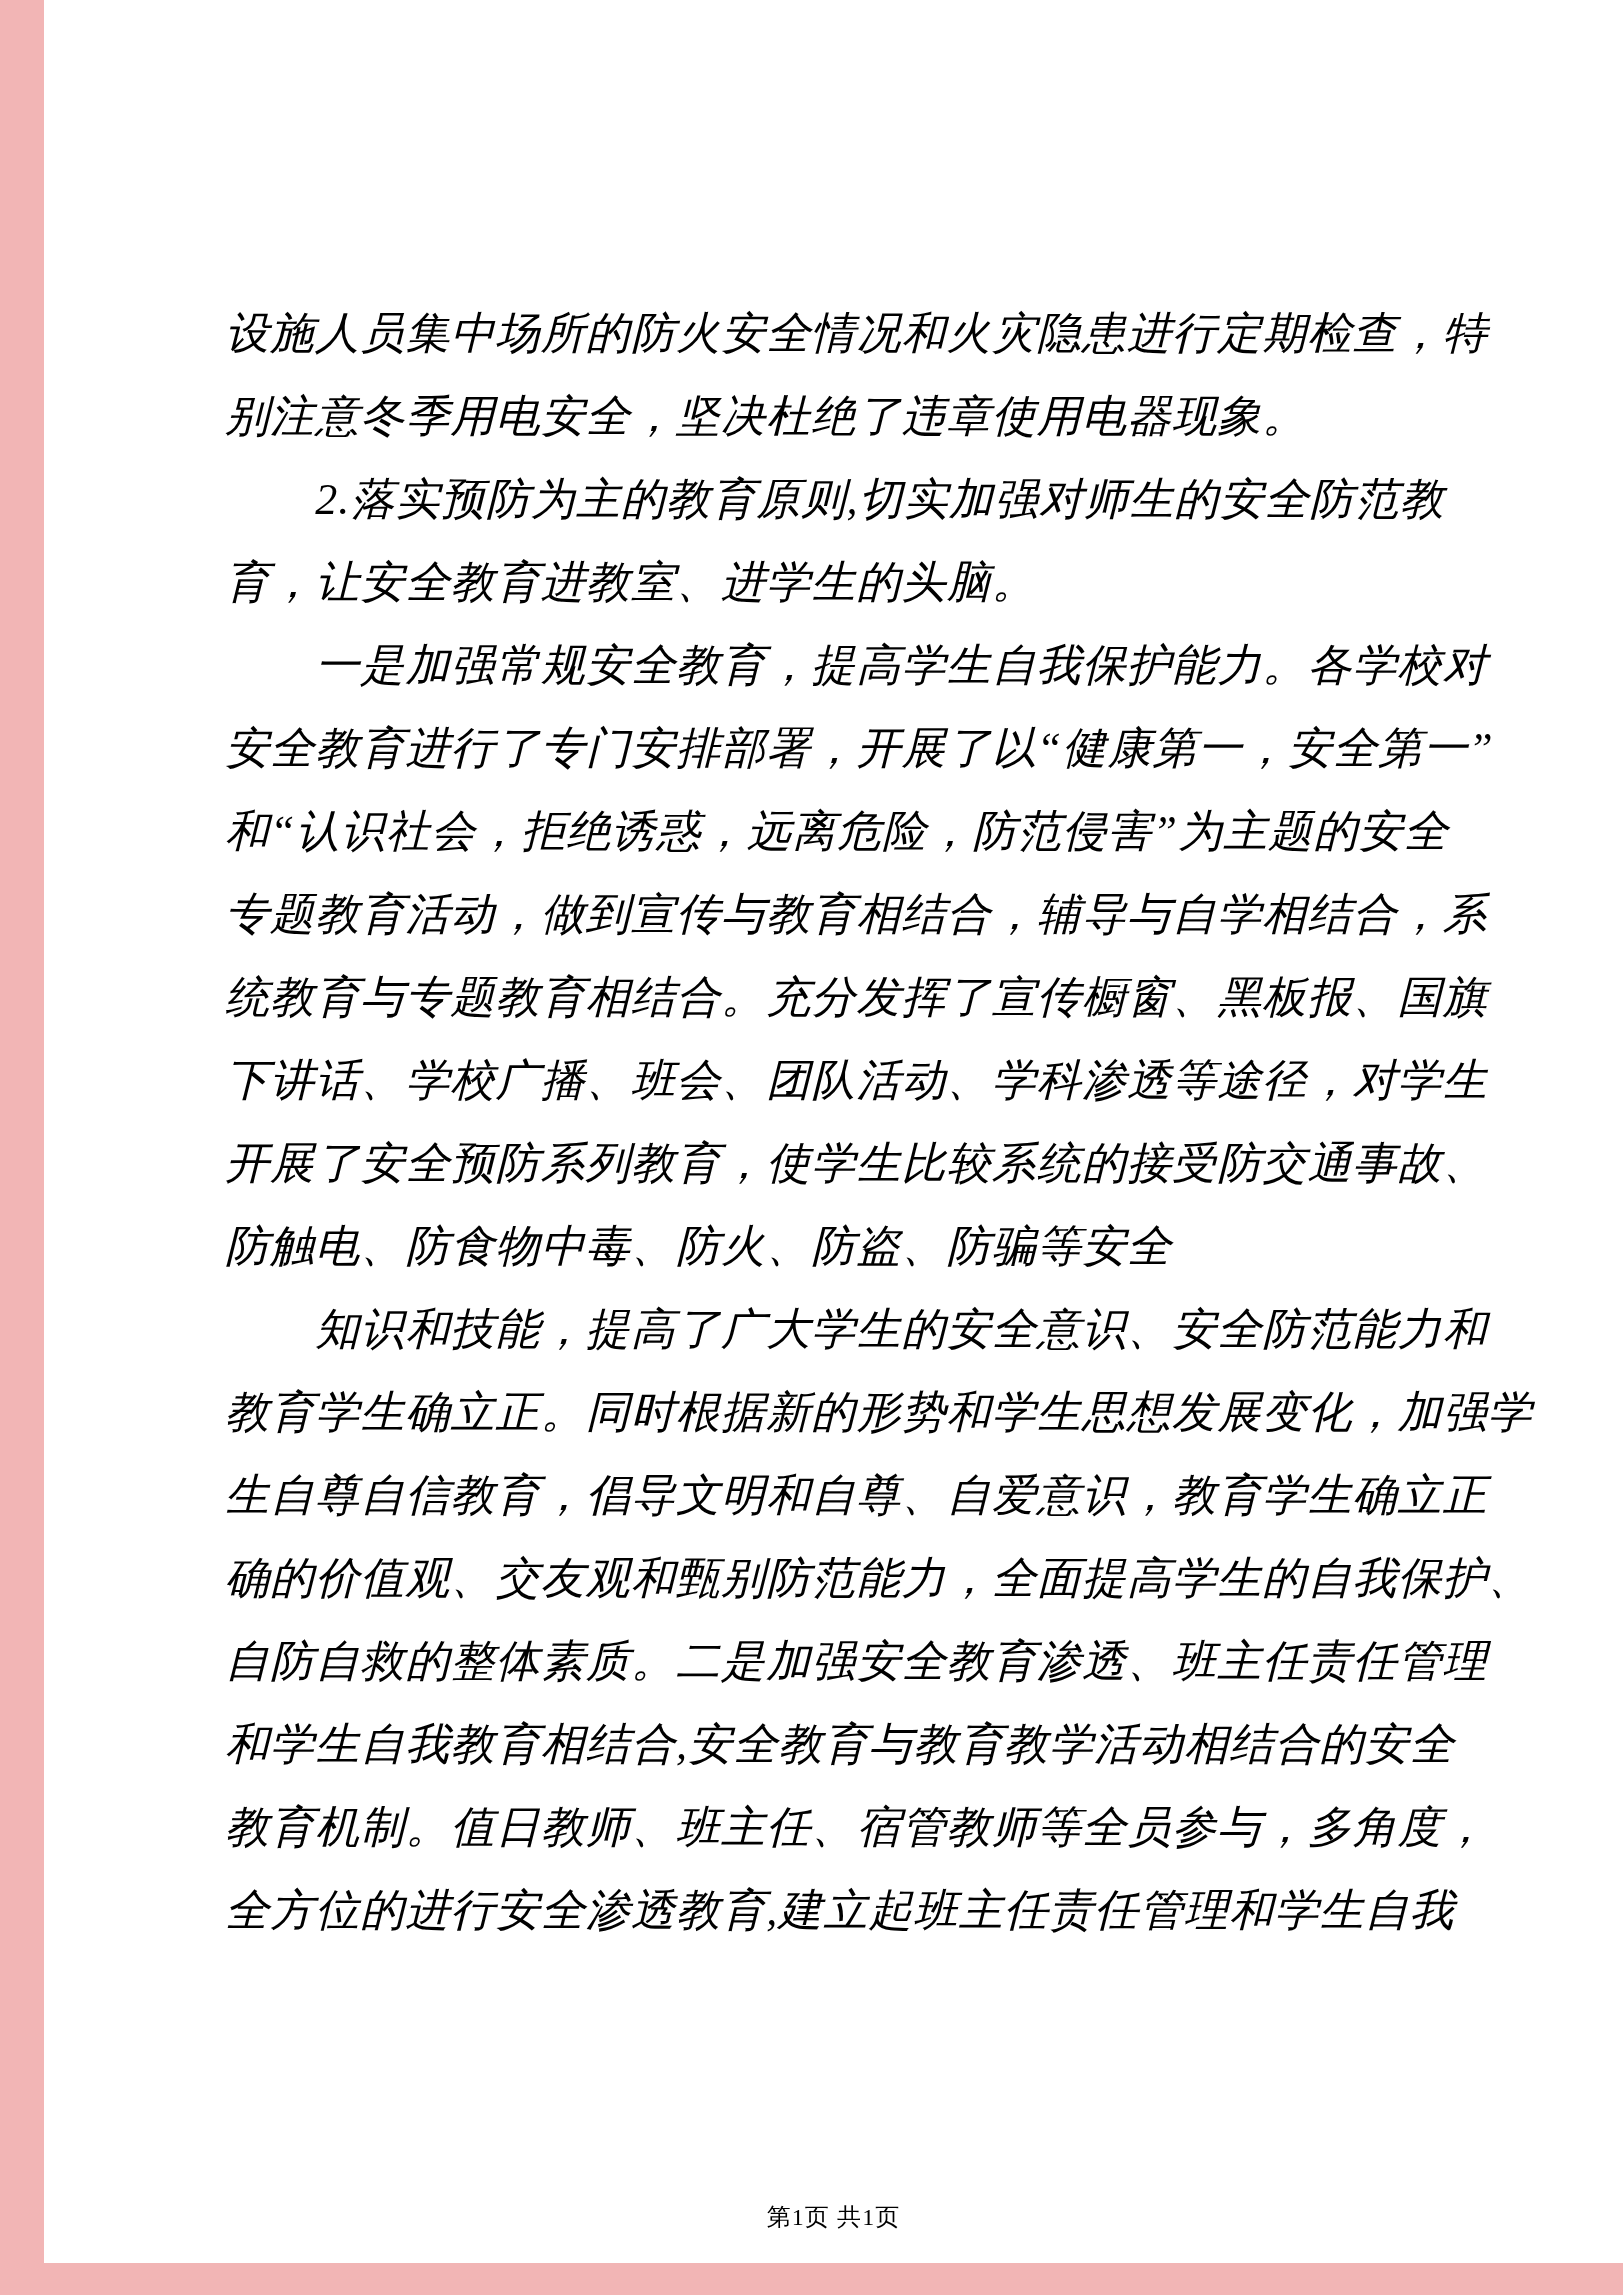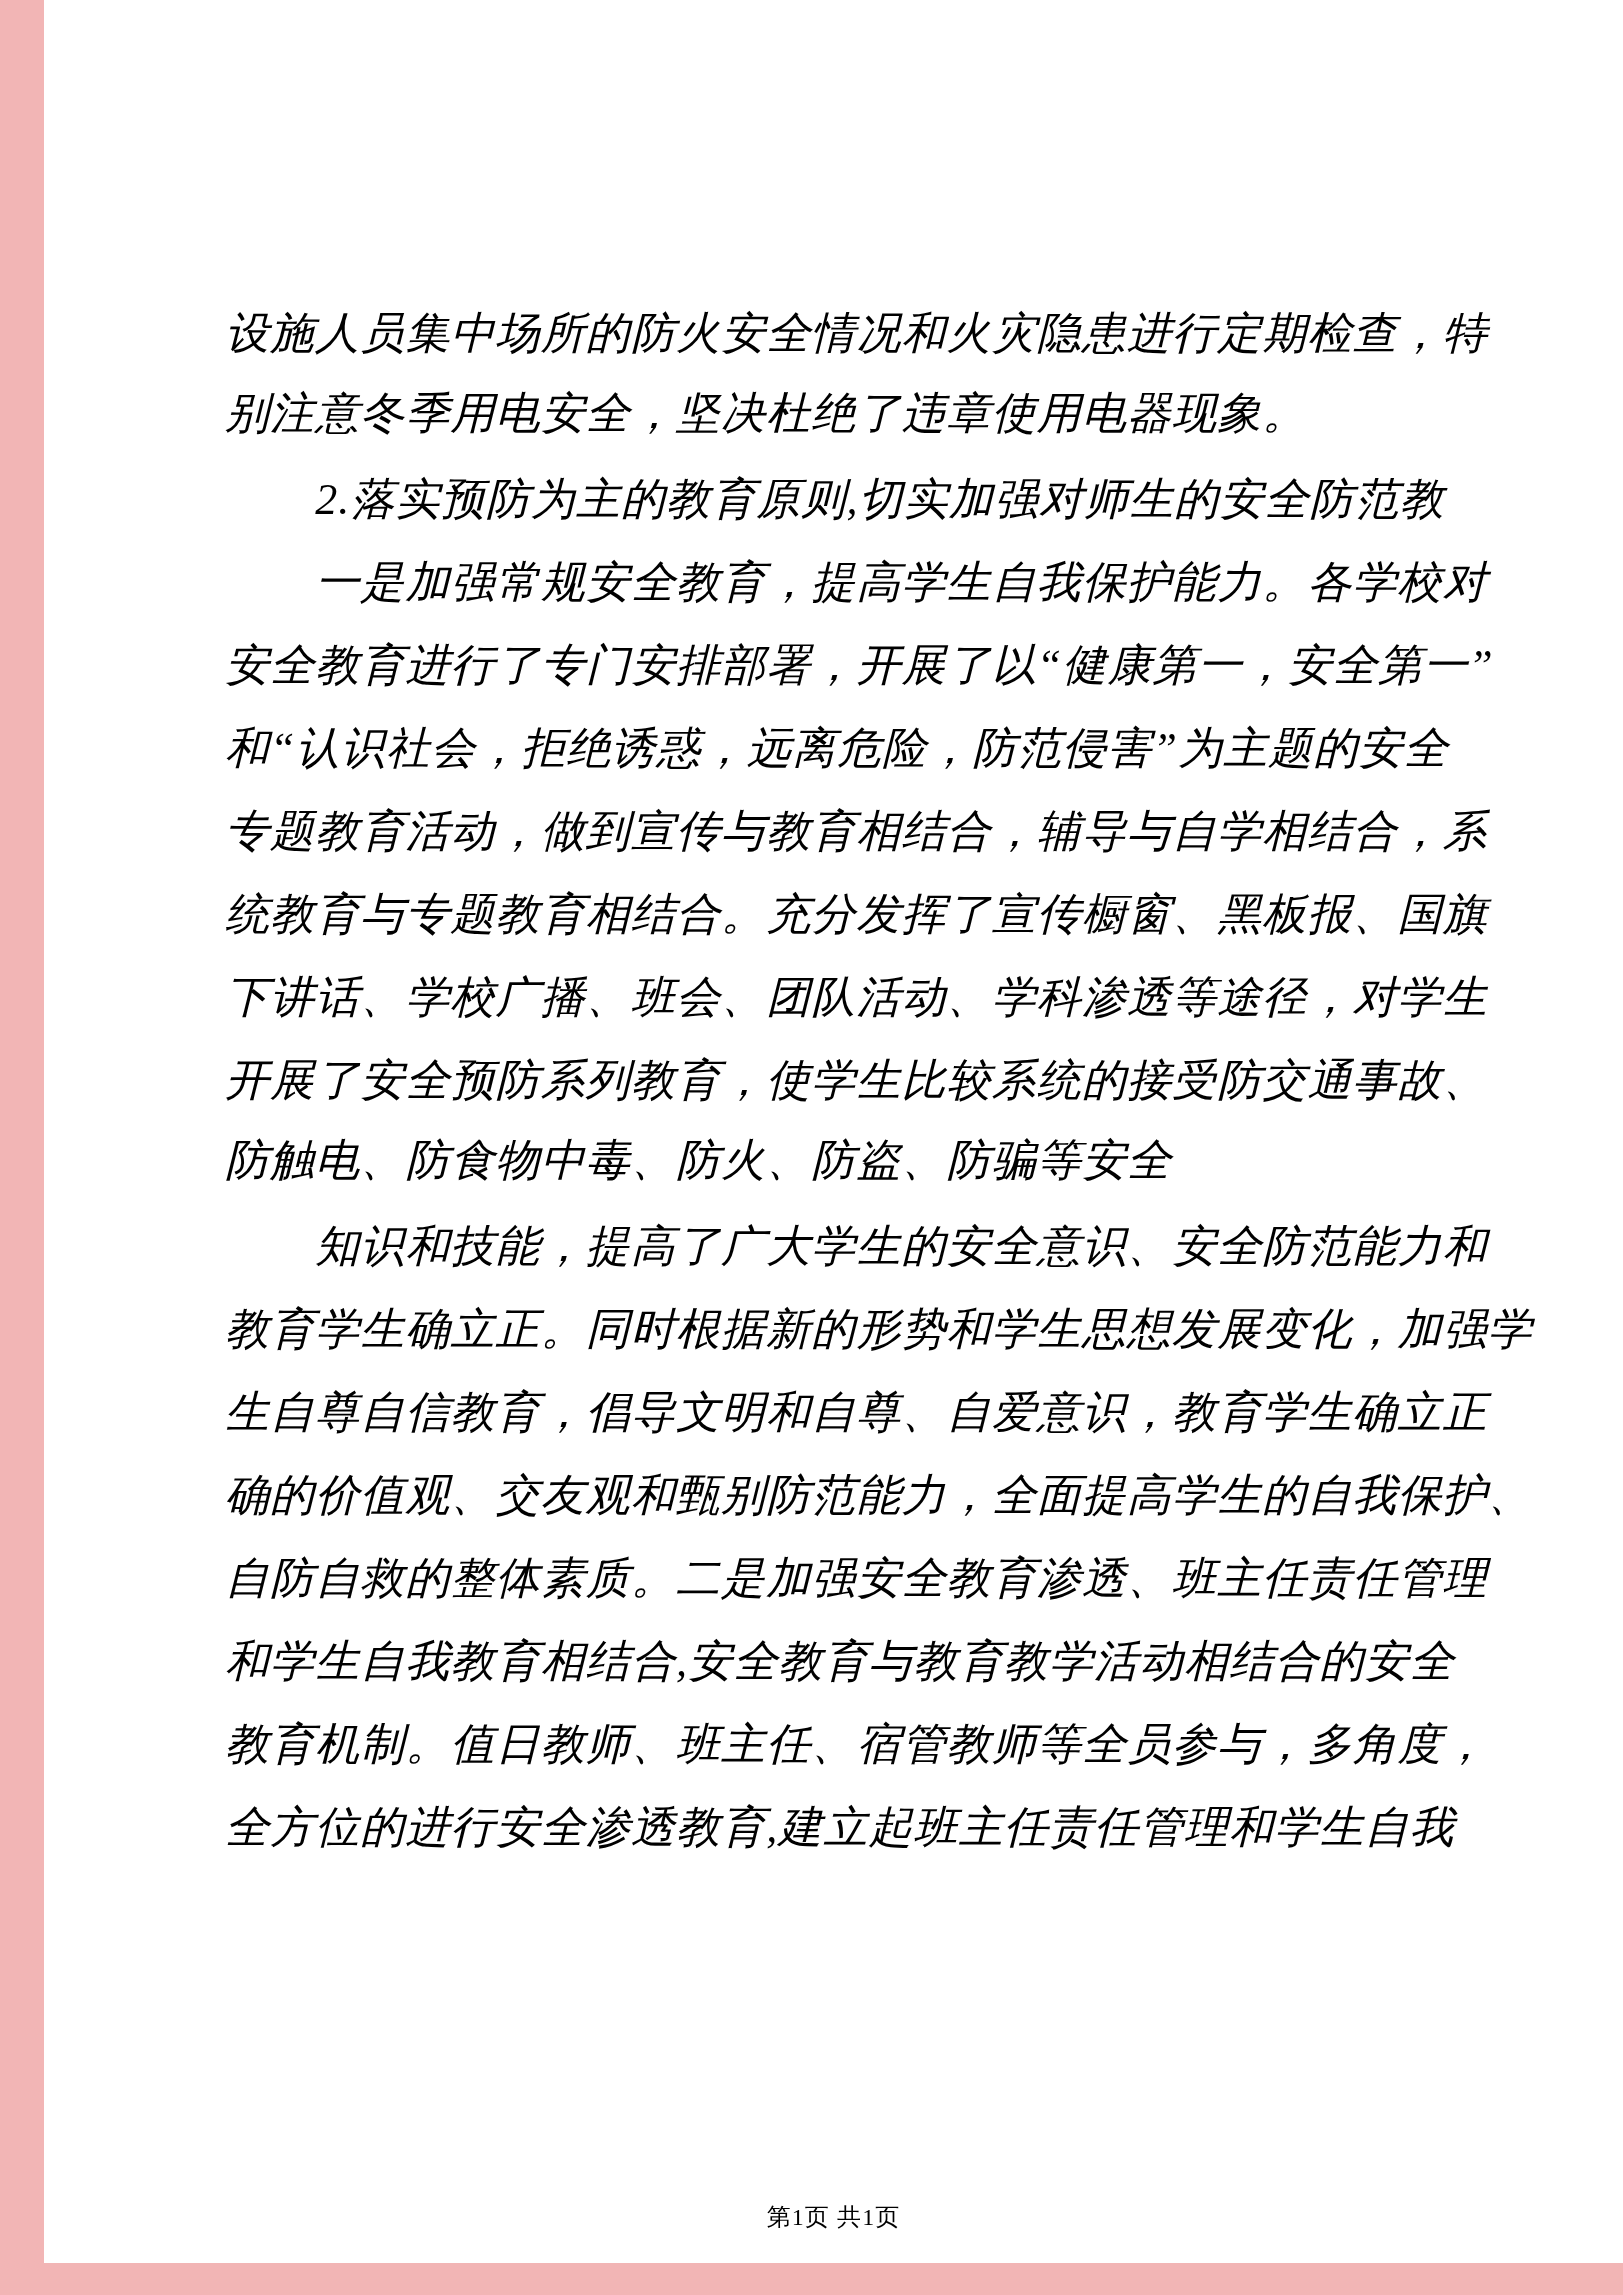--- a/index.html
+++ b/index.html
@@ -29,21 +29,20 @@
     color:#000000;
     letter-spacing:1.1px;
     text-align:justify;
     text-align-last:justify;
     text-justify:inter-character;
     white-space:nowrap;
     overflow:visible;
   }
   .line.end{
     text-align-last:left;
-    font-family:Liberation Mono, monospace;
   }
   .footer{
     position:absolute;
     left:0;top:2201px;
     width:100%;
     text-align:center;
     font-family:"Liberation Serif","DejaVu Serif",serif;
     font-size:24px;
     color:#000000;
     letter-spacing:1.1px;
@@ -51,20 +50,21 @@
 </style>
 </head>
 <body>
 
 <div class="canvas">
   <div class="paper">
     <div class="text-block">
       <div class="line">设施人员集中场所的防火安全情况和火灾隐患进行定期检查，特</div>
       <div class="line end">别注意冬季用电安全，坚决杜绝了违章使用电器现象。</div>
       <div class="line">　　2.落实预防为主的教育原则,切实加强对师生的安全防范教</div>
+      <div class="line end">育，让安全教育进教室、进学生的头脑。</div>
       <div class="line">　　一是加强常规安全教育，提高学生自我保护能力。各学校对</div>
       <div class="line">安全教育进行了专门安排部署，开展了以“健康第一，安全第一”</div>
       <div class="line">和“认识社会，拒绝诱惑，远离危险，防范侵害”为主题的安全</div>
       <div class="line">专题教育活动，做到宣传与教育相结合，辅导与自学相结合，系</div>
       <div class="line">统教育与专题教育相结合。充分发挥了宣传橱窗、黑板报、国旗</div>
       <div class="line">下讲话、学校广播、班会、团队活动、学科渗透等途径，对学生</div>
       <div class="line">开展了安全预防系列教育，使学生比较系统的接受防交通事故、</div>
       <div class="line end">防触电、防食物中毒、防火、防盗、防骗等安全</div>
       <div class="line">　　知识和技能，提高了广大学生的安全意识、安全防范能力和</div>
       <div class="line">教育学生确立正。同时根据新的形势和学生思想发展变化，加强学</div>

